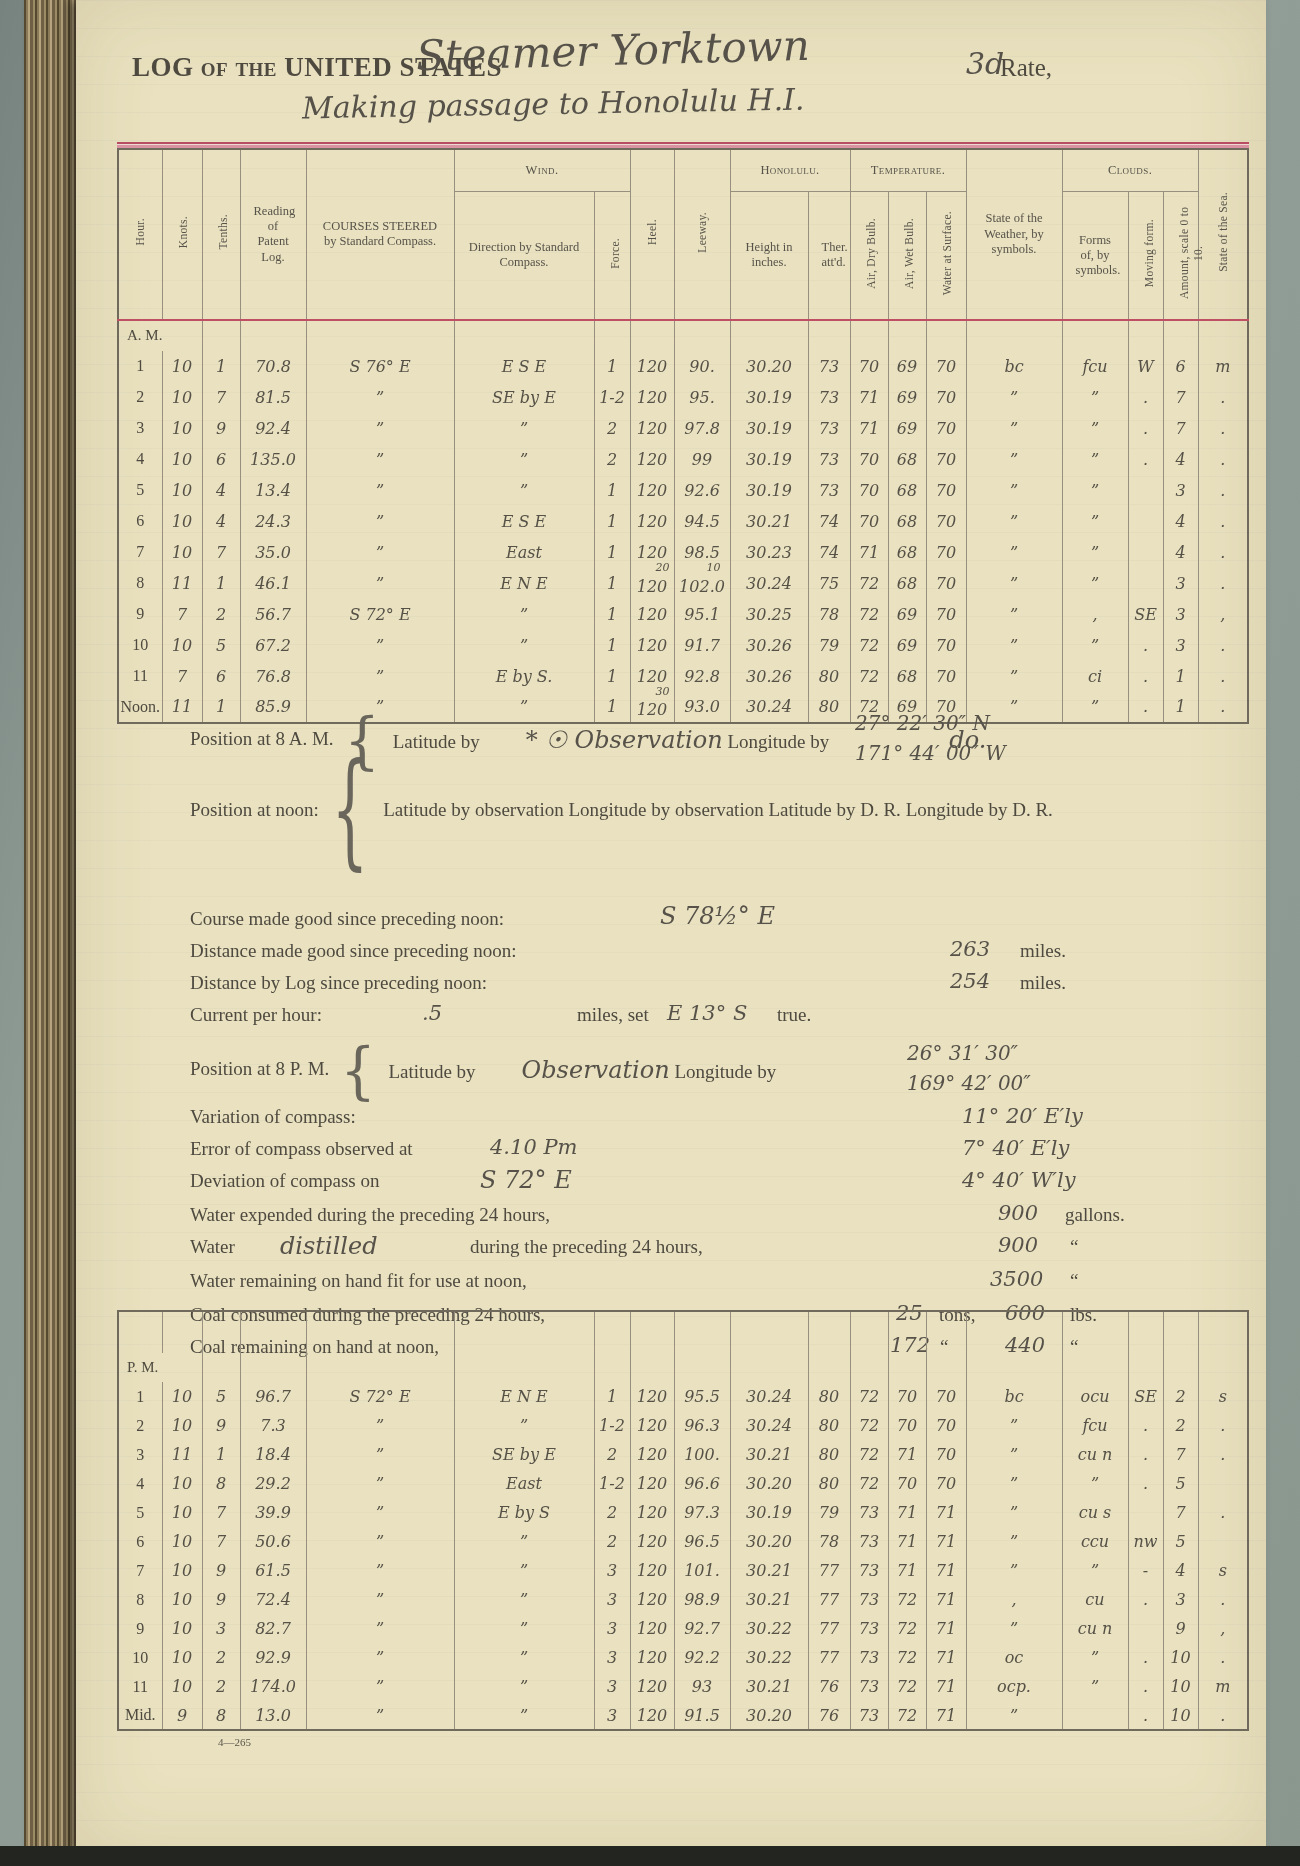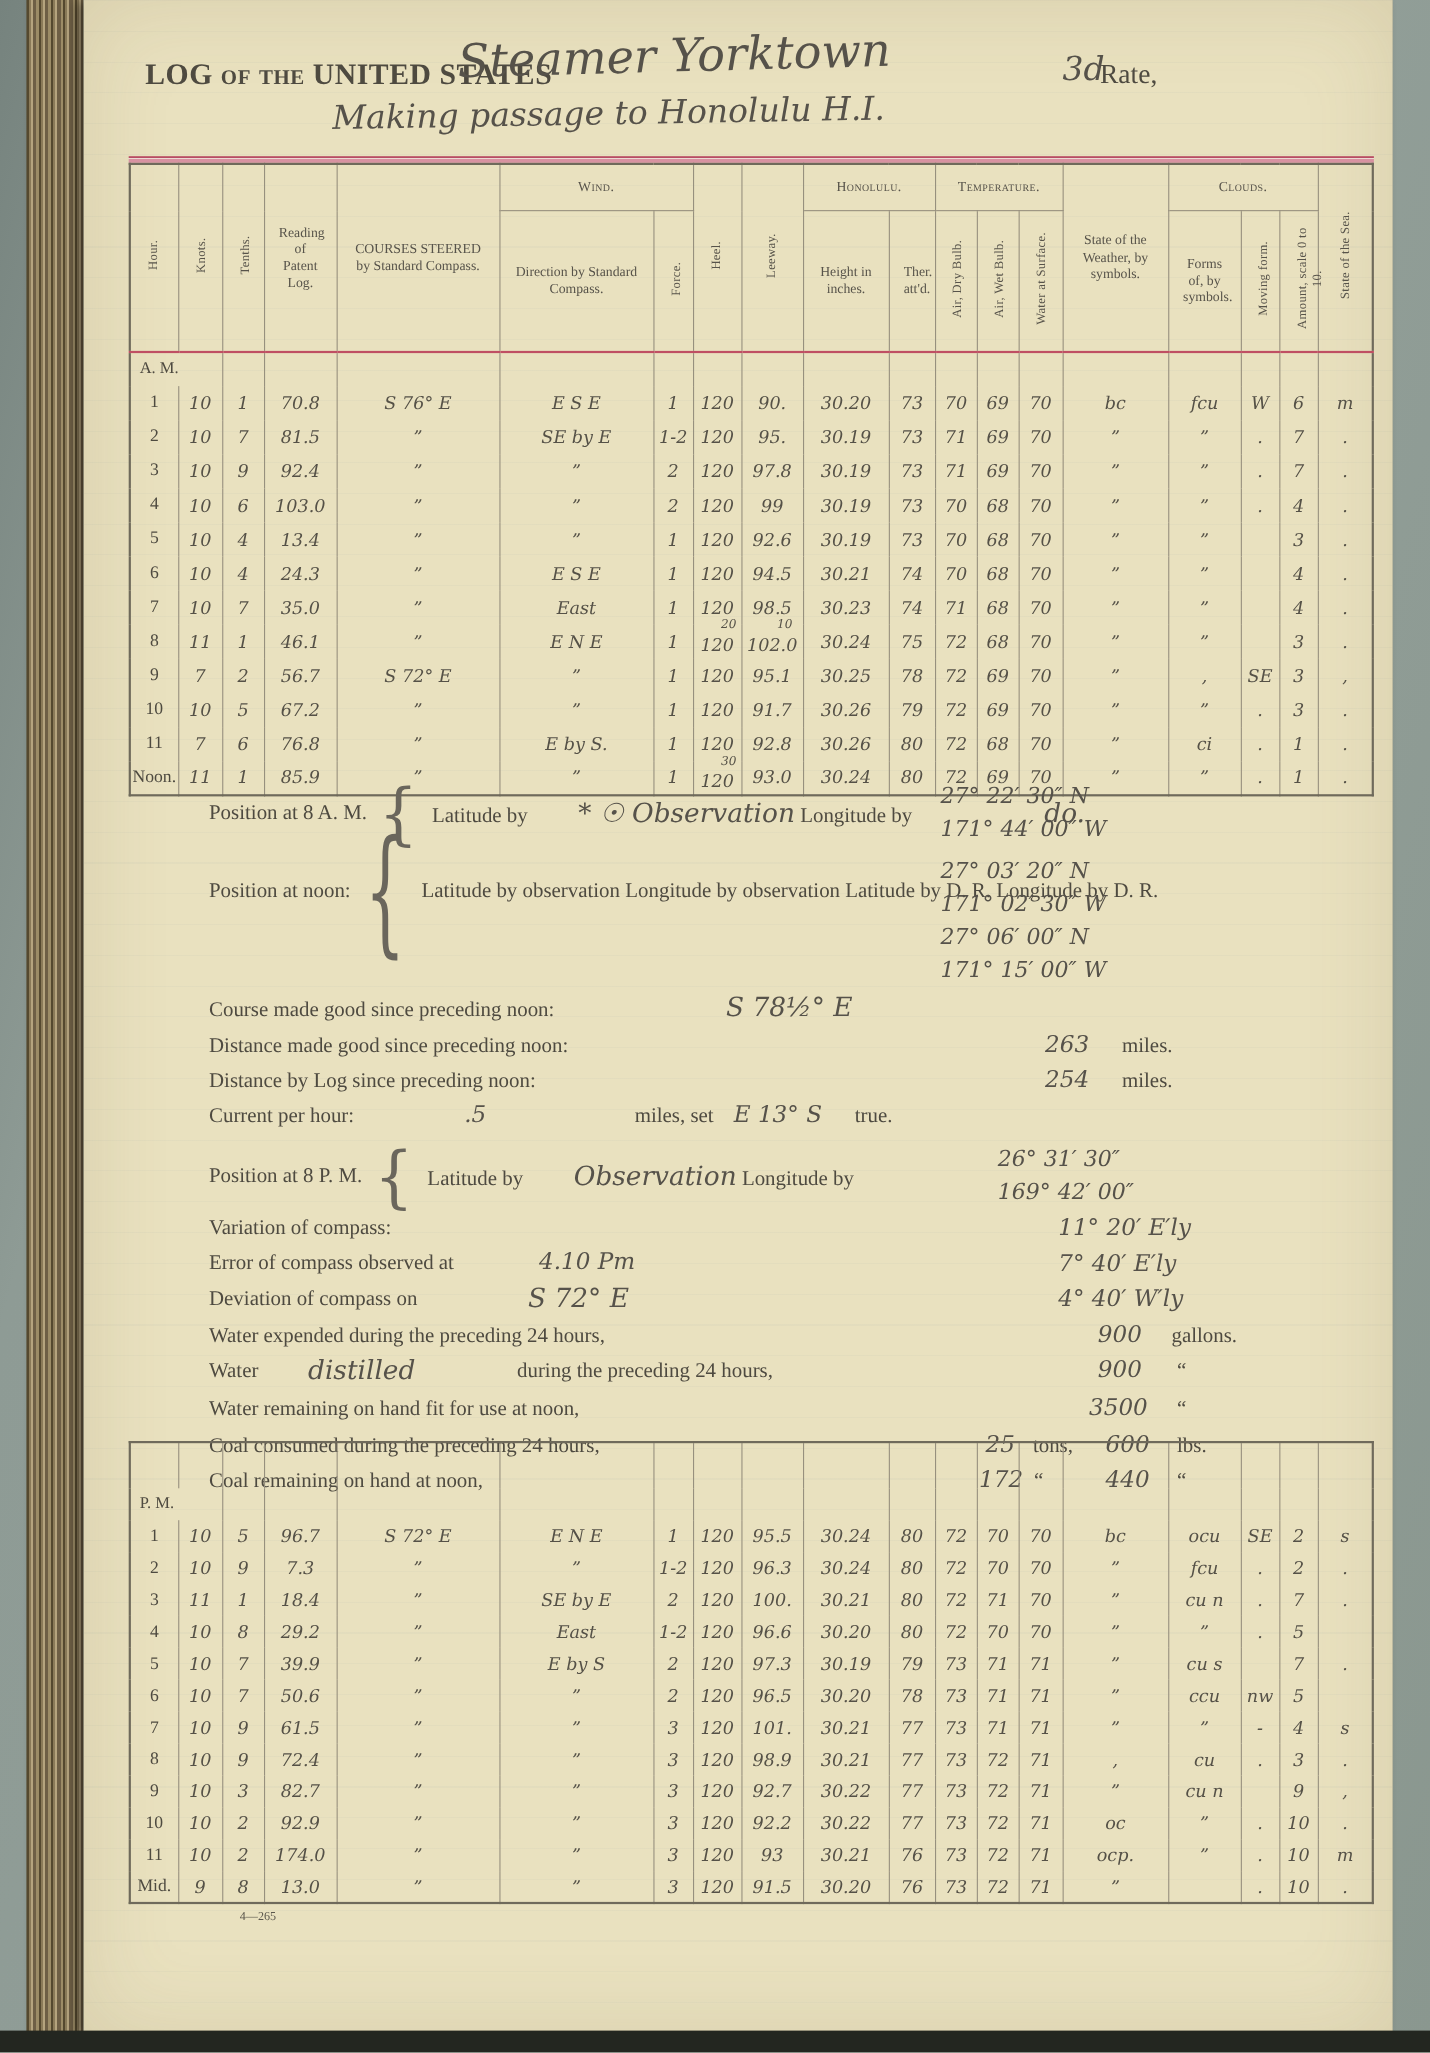--- a/index.html
+++ b/index.html
@@ -208,21 +208,21 @@
             <td class="c-weather hw">”</td>
             <td class="c-forms hw">”</td>
             <td class="c-moving hw">.</td>
             <td class="c-amount hw">7</td>
             <td class="c-sea hw">.</td>
           </tr>
           <tr>
             <td class="c-hour pr-cell">4</td>
             <td class="c-knots hw">10</td>
             <td class="c-tenths hw">6</td>
-            <td class="c-log hw">103.0</td>
+            <td class="c-log hw">135.0</td>
             <td class="c-course hw">”</td>
             <td class="c-wind hw">”</td>
             <td class="c-force hw">2</td>
             <td class="c-heel hw">120</td>
             <td class="c-leeway hw">99</td>
             <td class="c-height hw">30.19</td>
             <td class="c-ther hw">73</td>
             <td class="c-dry hw">70</td>
             <td class="c-wet hw">68</td>
             <td class="c-water hw">70</td>
@@ -420,26 +420,20 @@
     </div>
 
     <div class="sline" style="top:68px">
       <span class="pr" style="display:inline-block;vertical-align:middle">Position at noon:</span>
       <span class="brace big">{</span>
       <span class="subcol">
         <span class="subline pr">Latitude by observation</span>
         <span class="subline pr">Longitude by observation</span>
         <span class="subline pr">Latitude by D. R.</span>
         <span class="subline pr">Longitude by D. R.</span>
-      </span>
-      <span class="vcol hw">
-        <span class="vline">27° 03′ 20″ N</span><br>
-        <span class="vline">171° 02′ 30″ W</span><br>
-        <span class="vline">27° 06′ 00″ N</span><br>
-        <span class="vline">171° 15′ 00″ W</span>
       </span>
     </div>
 
     <div class="sline" style="top:200px">
       <span class="pr">Course made good since preceding noon:</span>
       <span class="aval hw" style="left:470px;top:-6px;font-size:24px">S 78½° E</span>
     </div>
 
     <div class="sline" style="top:232px">
       <span class="pr">Distance made good since preceding noon:</span>

